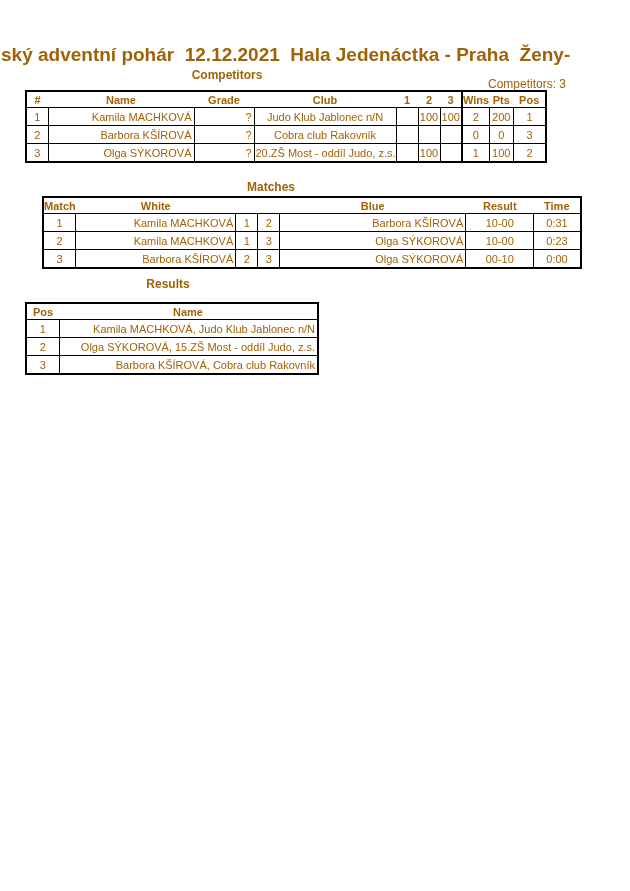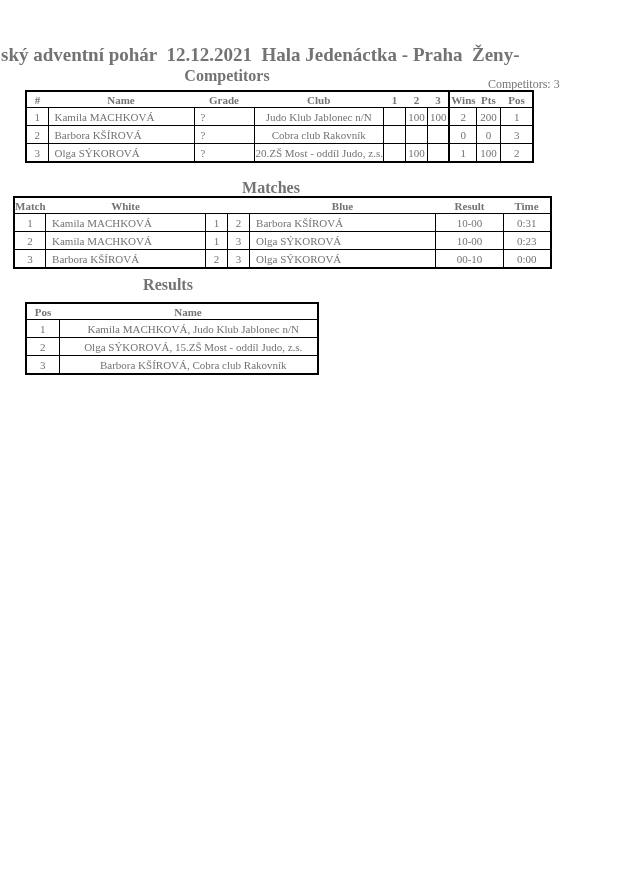--- a/index.html
+++ b/index.html
@@ -1,53 +1,53 @@
 <!DOCTYPE html>
 <html><head>
 <meta charset="utf-8">
 <style>
   html,body{margin:0;padding:0;background:#fff;}
   .page{
     position:relative;width:630px;height:891px;background:#ffffff;
-    overflow:hidden;color:#737373;
-    font-family:Liberation Serif, serif;
+    overflow:hidden;color:#a16207;
+    font-family:Liberation Sans, sans-serif;
   }
   .title{
     position:absolute;top:44px;left:1px;
     font-size:19px;font-weight:bold;white-space:pre;line-height:22px;
   }
   .sec-heading{
     position:absolute;transform:translateX(-50%);
-    font-size:16px;font-weight:bold;line-height:13px;white-space:nowrap;
+    font-size:12px;font-weight:bold;line-height:13px;white-space:nowrap;
   }
   .h-competitors{top:69px;left:227px;}
   .h-matches{top:181px;left:271px;text-align:right;}
   .h-results{top:278px;left:168px;}
   .count{
     position:absolute;top:78px;left:488px;
     font-size:12px;line-height:12px;white-space:nowrap;
   }
   table{
     position:absolute;border-collapse:collapse;table-layout:fixed;
     border:2px solid #000;font-size:11px;background:#fff;
   }
   .t-competitors{left:25px;top:90px;}
-  .t-matches{left:13px;top:196px;}
+  .t-matches{left:42px;top:196px;}
   .t-results{left:25px;top:302px;}
   th{
     font-weight:bold;border:none;border-bottom:1px solid #000;
     padding:0;height:15px;text-align:center;white-space:nowrap;overflow:visible;
     font-size:11px;
   }
   td{
     border:1px solid #000;padding:0 2px;height:17px;
     white-space:nowrap;overflow:hidden;font-size:11px;
   }
-  td.al{text-align:left;padding-left:6px;}
-  td.al8{text-align:center;padding-left:12px;}
+  td.al{text-align:right;padding-left:6px;}
+  td.al8{text-align:right;padding-left:12px;}
   td.ac{text-align:center;}
   td.n{text-align:center;padding:0;}
   td.ovf{text-align:left;padding:0 0 0 1px;overflow:visible;}
   .tl{border-left:2px solid #000 !important;margin-left:8px;}
 </style>
 </head>
 <body>
 
 <div class="page">
 

